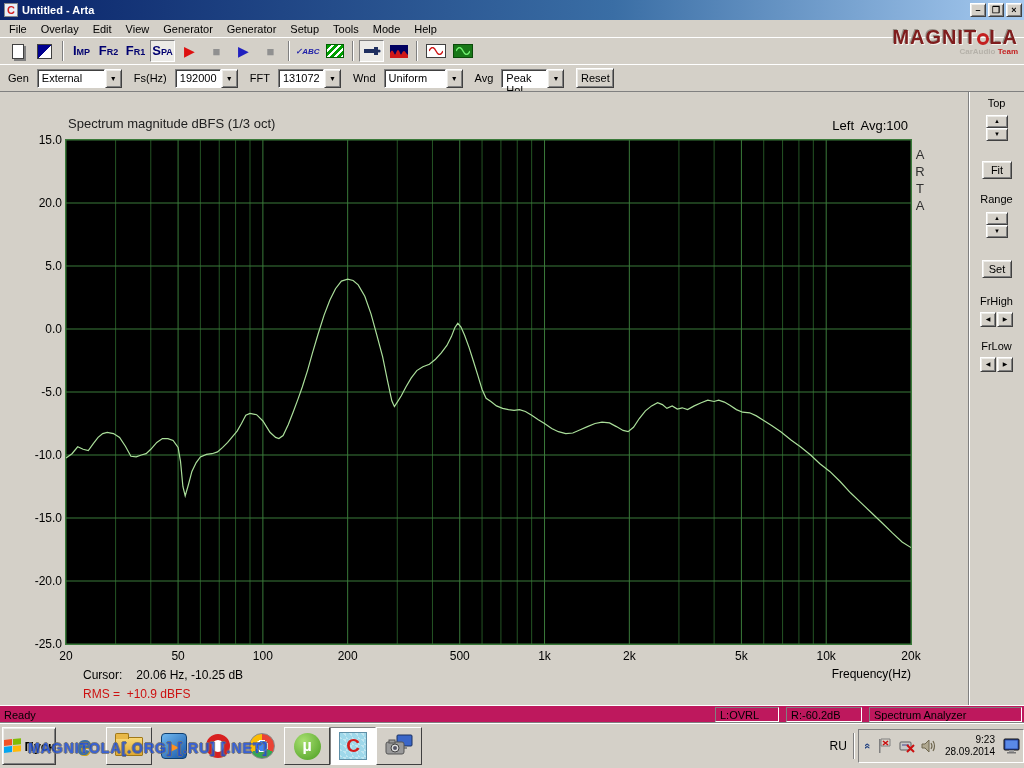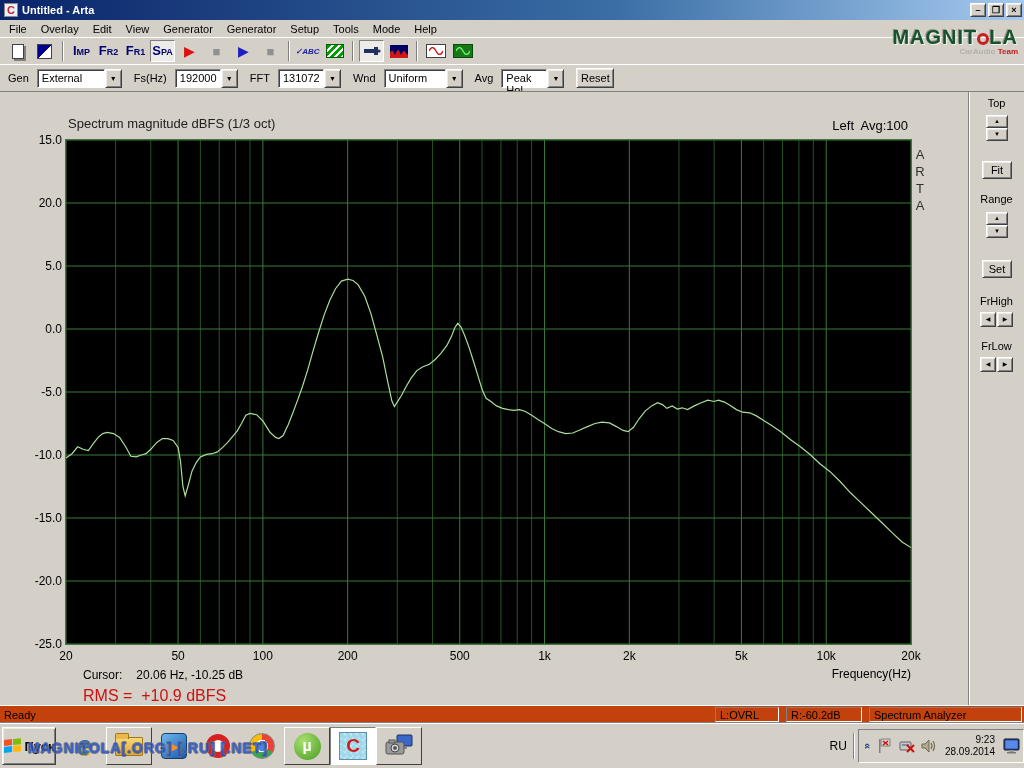--- a/index.html
+++ b/index.html
@@ -54,33 +54,33 @@
   .channel-info { position:absolute; left:690px; top:26px; width:218px; text-align:right; font-size:13px; white-space:pre; }
   .plot-frame { position:absolute; left:66px; top:48px; width:845px; height:504px; background:#000; outline:1px solid #3a7a3a; }
   .plot-frame svg { display:block; }
   .ytick { position:absolute; left:20px; width:42px; text-align:right; font-size:12px; }
   .xtick { position:absolute; top:557px; width:44px; text-align:center; font-size:12px; }
   .brand-vertical { position:absolute; left:913px; top:54px; font-size:13px; line-height:17px; white-space:pre; color:#303030; text-align:center; width:14px; }
   .freq-label { position:absolute; left:760px; top:575px; width:151px; text-align:right; font-size:12px; }
   .cursor-line { position:absolute; left:83px; top:576px; font-size:12px; }
   .cursor-line span { white-space:pre; }
   .cursor-value { margin-left:14px; }
-  .rms-line { position:absolute; left:83px; top:595px; font-size:16px; color:#cc1010; white-space:pre; }
+  .rms-line { position:absolute; left:83px; top:595px; font-size:12px; color:#cc1010; white-space:pre; }
 
   
   .right-panel { position:absolute; left:968px; top:0; width:56px; height:614px; border-left:1px solid #808080; box-shadow:inset 1px 0 0 #fff; }
   .rp-label { position:absolute; width:100%; text-align:center; font-size:11px; }
   .spin { position:absolute; left:17px; width:22px; }
   .spin-btn { width:22px; height:13px; font-size:6px; text-align:center; line-height:11px; display:block; }
   .rp-btn { position:absolute; left:13px; width:30px; height:18px; text-align:center; line-height:16px; font-size:11px; }
   .arrow-pair { position:absolute; left:11px; display:flex; gap:1px; }
   .arrow-btn { width:16px; height:15px; font-size:6px; text-align:center; line-height:13px; }
 
   
-  .statusbar { position:absolute; left:0; top:705px; width:1024px; height:18px; background:#c2410c; border-top:1px solid #fff; display:flex; align-items:center; }
+  .statusbar { position:absolute; left:0; top:705px; width:1024px; height:18px; background:#be185d; border-top:1px solid #fff; display:flex; align-items:center; }
   .status-ready { flex:1; padding-left:4px; }
   .status-panel { height:15px; padding:1px 4px 0; margin-right:7px; font-size:11px; }
   .status-panel.p1 { width:64px; }
   .status-panel.p2 { width:76px; }
   .status-panel.p3 { width:153px; margin-right:2px; }
 
   
   .taskbar { position:absolute; left:0; top:723px; width:1024px; height:53px; background:#d4d0c8; border-top:1px solid #fff; box-shadow:0 -1px 0 #808080; }
   .start-btn { position:absolute; left:2px; top:3px; width:54px; height:38px; display:flex; align-items:center; justify-content:center; gap:3px; font-weight:bold; font-size:13px; }
   .winflag { width:18px; height:15px; display:grid; grid-template-columns:8px 8px; grid-template-rows:6px 6px; gap:1px; transform:skewY(-6deg); }
@@ -105,21 +105,21 @@
   
   .tray { position:absolute; right:0; top:3px; height:38px; display:flex; align-items:center; }
   .lang { font-size:12px; padding:0 6px; }
   .tray-sep { width:2px; height:26px; border-left:1px solid #808080; border-right:1px solid #fff; margin-right:3px; }
   .tray-panel { height:34px; display:flex; align-items:center; gap:6px; padding:0 3px 0 6px; border:1px solid; border-color:#808080 #fff #fff #808080; }
   .chevron { font-size:11px; font-weight:bold; transform:rotate(90deg); display:inline-block; color:#204080; }
   .clock { text-align:right; font-size:10px; line-height:12px; padding:0 2px; }
 
   
   .wm-logo { position:absolute; top:26px; right:6px; text-align:right; z-index:9; pointer-events:none; }
-  .wm-logo .big { font-size:20px; font-weight:bold; letter-spacing:1px; color:#14532d; text-shadow:1px 1px 0 #f4f2ee,-1px -1px 0 #96928a; }
+  .wm-logo .big { font-size:20px; font-weight:bold; letter-spacing:1px; color:#7f1d1d; text-shadow:1px 1px 0 #f4f2ee,-1px -1px 0 #96928a; }
   .wm-logo .ring { display:inline-block; width:12px; height:12px; border:3px solid #c42020; border-radius:50%; position:relative; top:1px; }
   .wm-logo .sub { font-size:8px; font-weight:bold; color:#b5b1a9; margin-top:-2px; }
   .wm-logo .sub b { color:#c42020; }
   .wm-bottom { position:absolute; left:28px; top:740px; z-index:9; pointer-events:none; font-size:14px; font-weight:bold; letter-spacing:1px;
     color:#1d4ed8; text-shadow:1px 0 0 #707070,-1px 0 0 #707070,0 1px 0 #707070,0 -1px 0 #707070; opacity:.85; }
 
   svg.mini { display:block; }
 </style>
 </head>
 <body>

